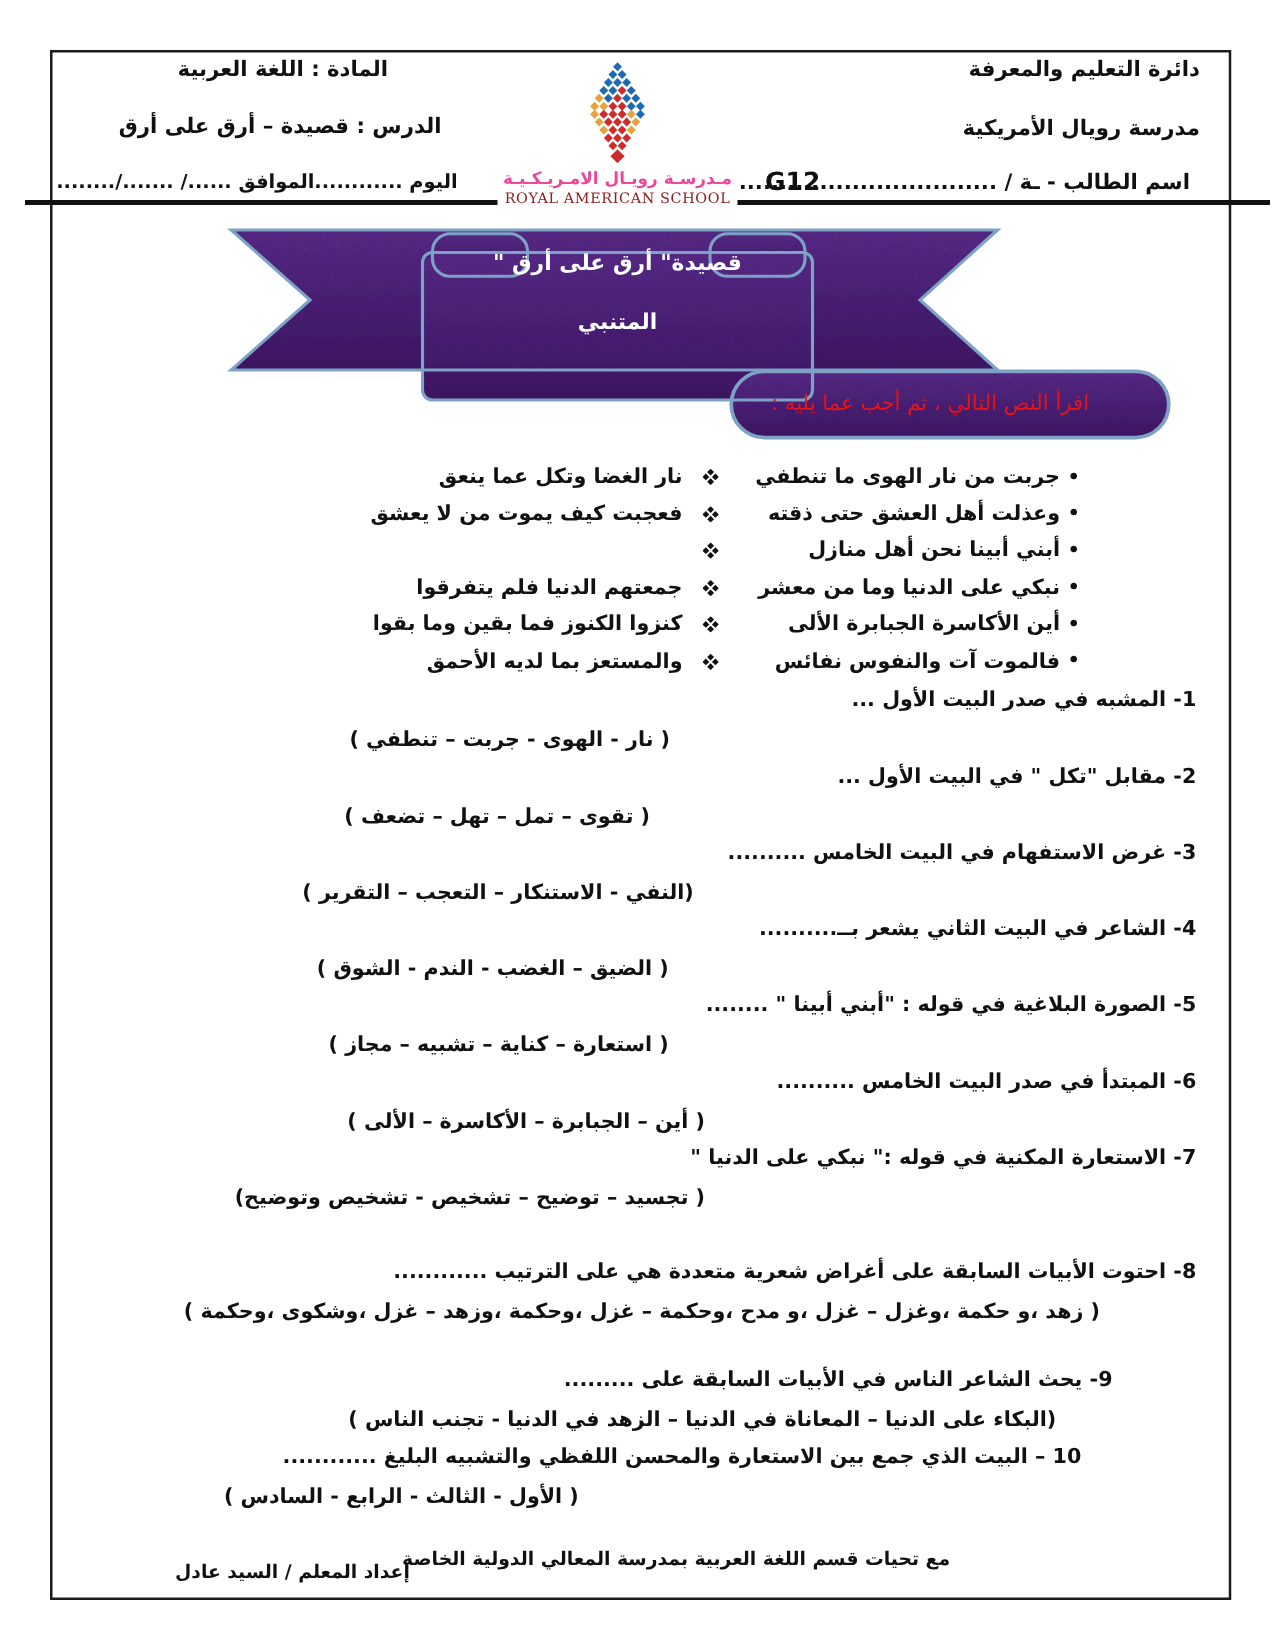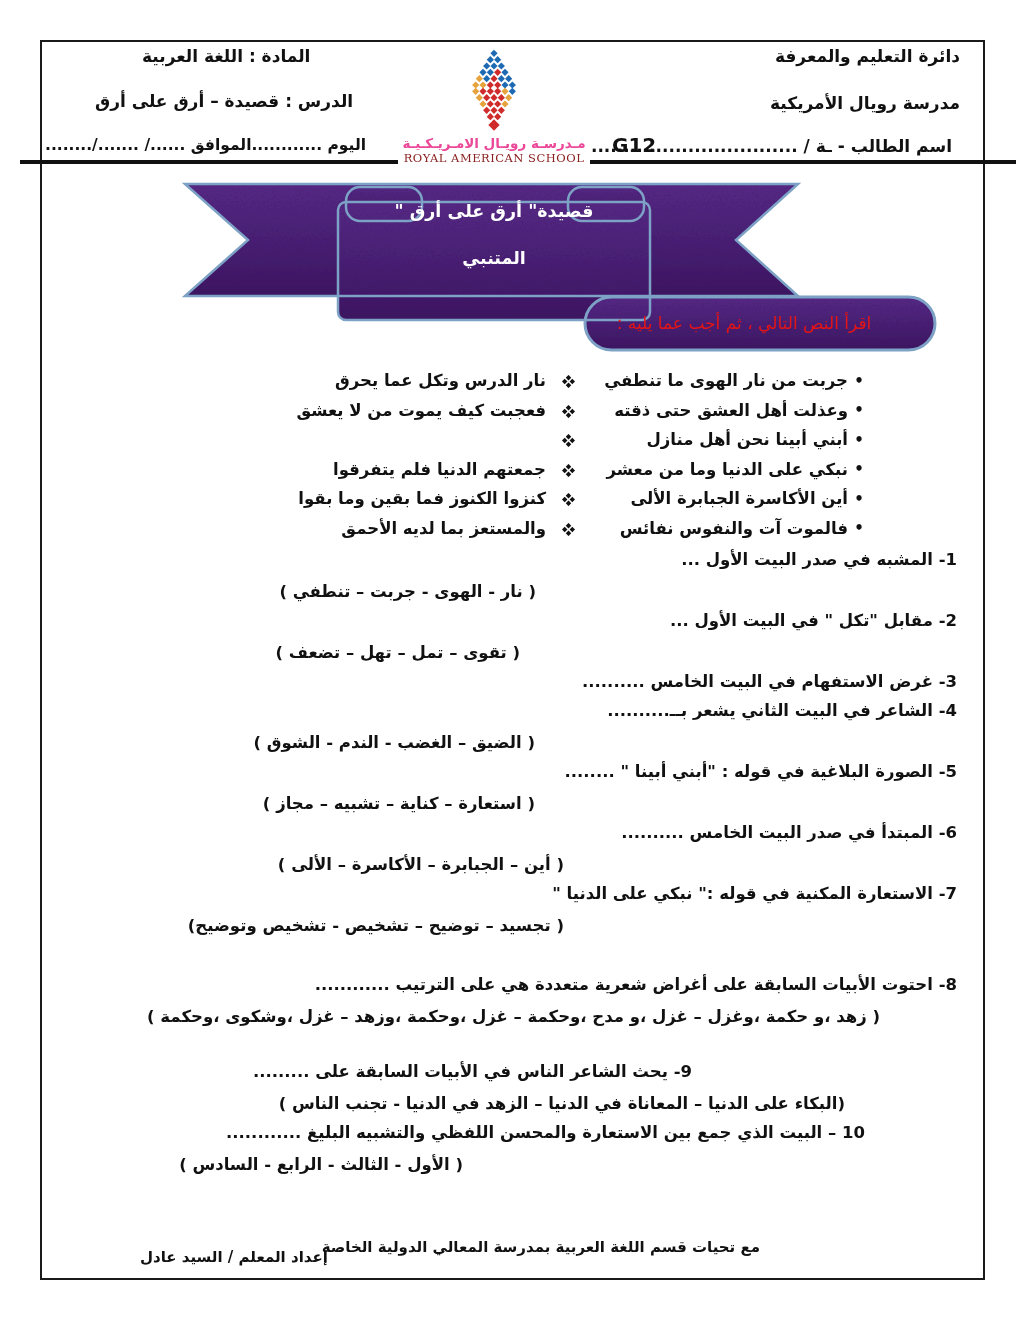--- a/index.html
+++ b/index.html
@@ -81,21 +81,21 @@
   .v-sep svg { vertical-align: middle; }
   .v-left   { flex: 1; }
 
   
   .questions { position: absolute; left: 55px; top: 548px; width: 902px; }
   .q, .opt { font-size: 16.5px; font-weight: 700; line-height: 23px; white-space: nowrap; }
   .q   { margin-top: 6px; }
   .opt { margin-top: 9px; }
   .questions .q:first-child { margin-top: 0; }
   .gap-lg { margin-top: 36px; }
-  .gap-md { margin-top: 32px; text-align: center; }
+  .gap-md { margin-top: 32px; }
 
   
   .footer-center { position: absolute; left: 420px; top: 1238px; width: 340px; text-align: center; font-size: 15px; font-weight: 700; white-space: nowrap; }
   .footer-left   { position: absolute; left: 140px; top: 1248px; font-size: 15px; font-weight: 700; white-space: nowrap; }
 </style>
 </head>
 <body>
 
 <div class="page">
   <div class="frame"></div>
@@ -201,21 +201,21 @@
       <span class="v-bullet">•</span>
       <span class="v-right">جربت من نار الهوى ما تنطفي</span>
       <span class="v-sep"><svg viewBox="0 0 14 14" width="13" height="13">
             <g fill="#111">
               <rect x="4.9" y="0.8" width="4.2" height="4.2" transform="rotate(45 7 2.9)"></rect>
               <rect x="9" y="4.9" width="4.2" height="4.2" transform="rotate(45 11.1 7)"></rect>
               <rect x="4.9" y="9" width="4.2" height="4.2" transform="rotate(45 7 11.1)"></rect>
               <rect x="0.8" y="4.9" width="4.2" height="4.2" transform="rotate(45 2.9 7)"></rect>
             </g>
           </svg></span>
-      <span class="v-left">نار الدرس وتكل عما يحرق</span>
+      <span class="v-left">نار الغضا وتكل عما ينعق</span>
     </div>
     <div class="verse-row">
       <span class="v-bullet">•</span>
       <span class="v-right">وعذلت أهل العشق حتى ذقته</span>
       <span class="v-sep"><svg viewBox="0 0 14 14" width="13" height="13">
             <g fill="#111">
               <rect x="4.9" y="0.8" width="4.2" height="4.2" transform="rotate(45 7 2.9)"></rect>
               <rect x="9" y="4.9" width="4.2" height="4.2" transform="rotate(45 11.1 7)"></rect>
               <rect x="4.9" y="9" width="4.2" height="4.2" transform="rotate(45 7 11.1)"></rect>
               <rect x="0.8" y="4.9" width="4.2" height="4.2" transform="rotate(45 2.9 7)"></rect>
@@ -277,20 +277,21 @@
   </div>
 
   <div class="questions">
     <div class="q"><span>1-</span> <span>المشبه في صدر البيت الأول ...</span></div>
     <div class="opt" style="margin-right:421px">( نار  -  الهوى -  جربت – تنطفي )</div>
 
     <div class="q"><span>2-</span> <span>مقابل "تكل " في البيت الأول ...</span></div>
     <div class="opt" style="margin-right:437px">( تقوى – تمل – تهل – تضعف )</div>
 
     <div class="q"><span>3-</span> <span>غرض الاستفهام في البيت الخامس ..........</span></div>
+    <div class="opt" style="margin-right:402px">(النفي -  الاستنكار – التعجب – التقرير )</div>
 
     <div class="q"><span>4-</span> <span>الشاعر في البيت الثاني يشعر بــ..........</span></div>
     <div class="opt" style="margin-right:422px">( الضيق – الغضب  - الندم -  الشوق   )</div>
 
     <div class="q"><span>5-</span> <span>الصورة البلاغية في قوله : "أبني أبينا " ........</span></div>
     <div class="opt" style="margin-right:422px">( استعارة – كناية – تشبيه – مجاز )</div>
 
     <div class="q"><span>6-</span> <span>المبتدأ في صدر البيت الخامس ..........</span></div>
     <div class="opt" style="margin-right:393px">( أين – الجبابرة – الأكاسرة – الألى )</div>
 

